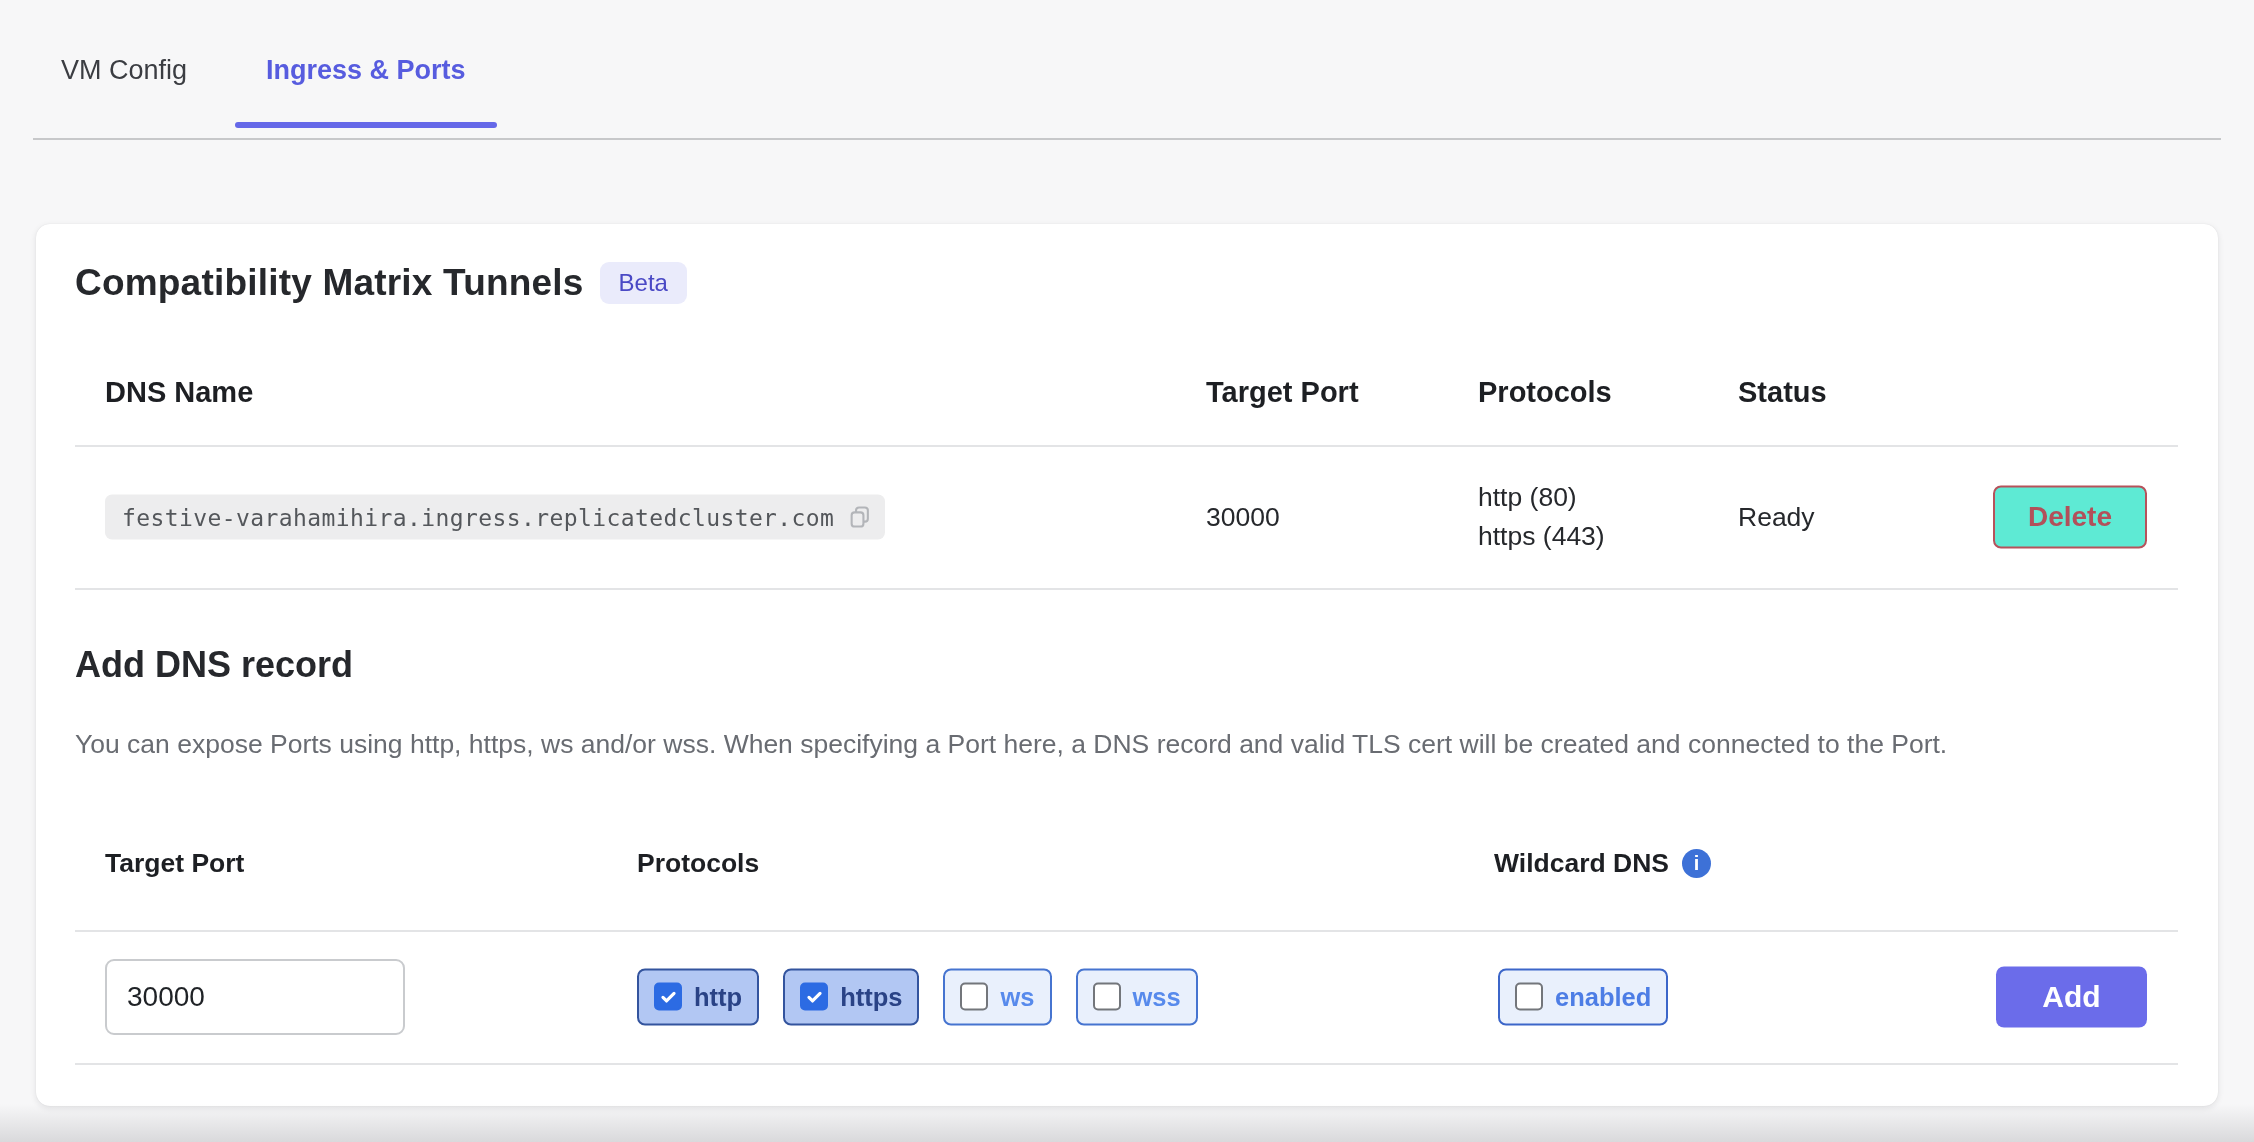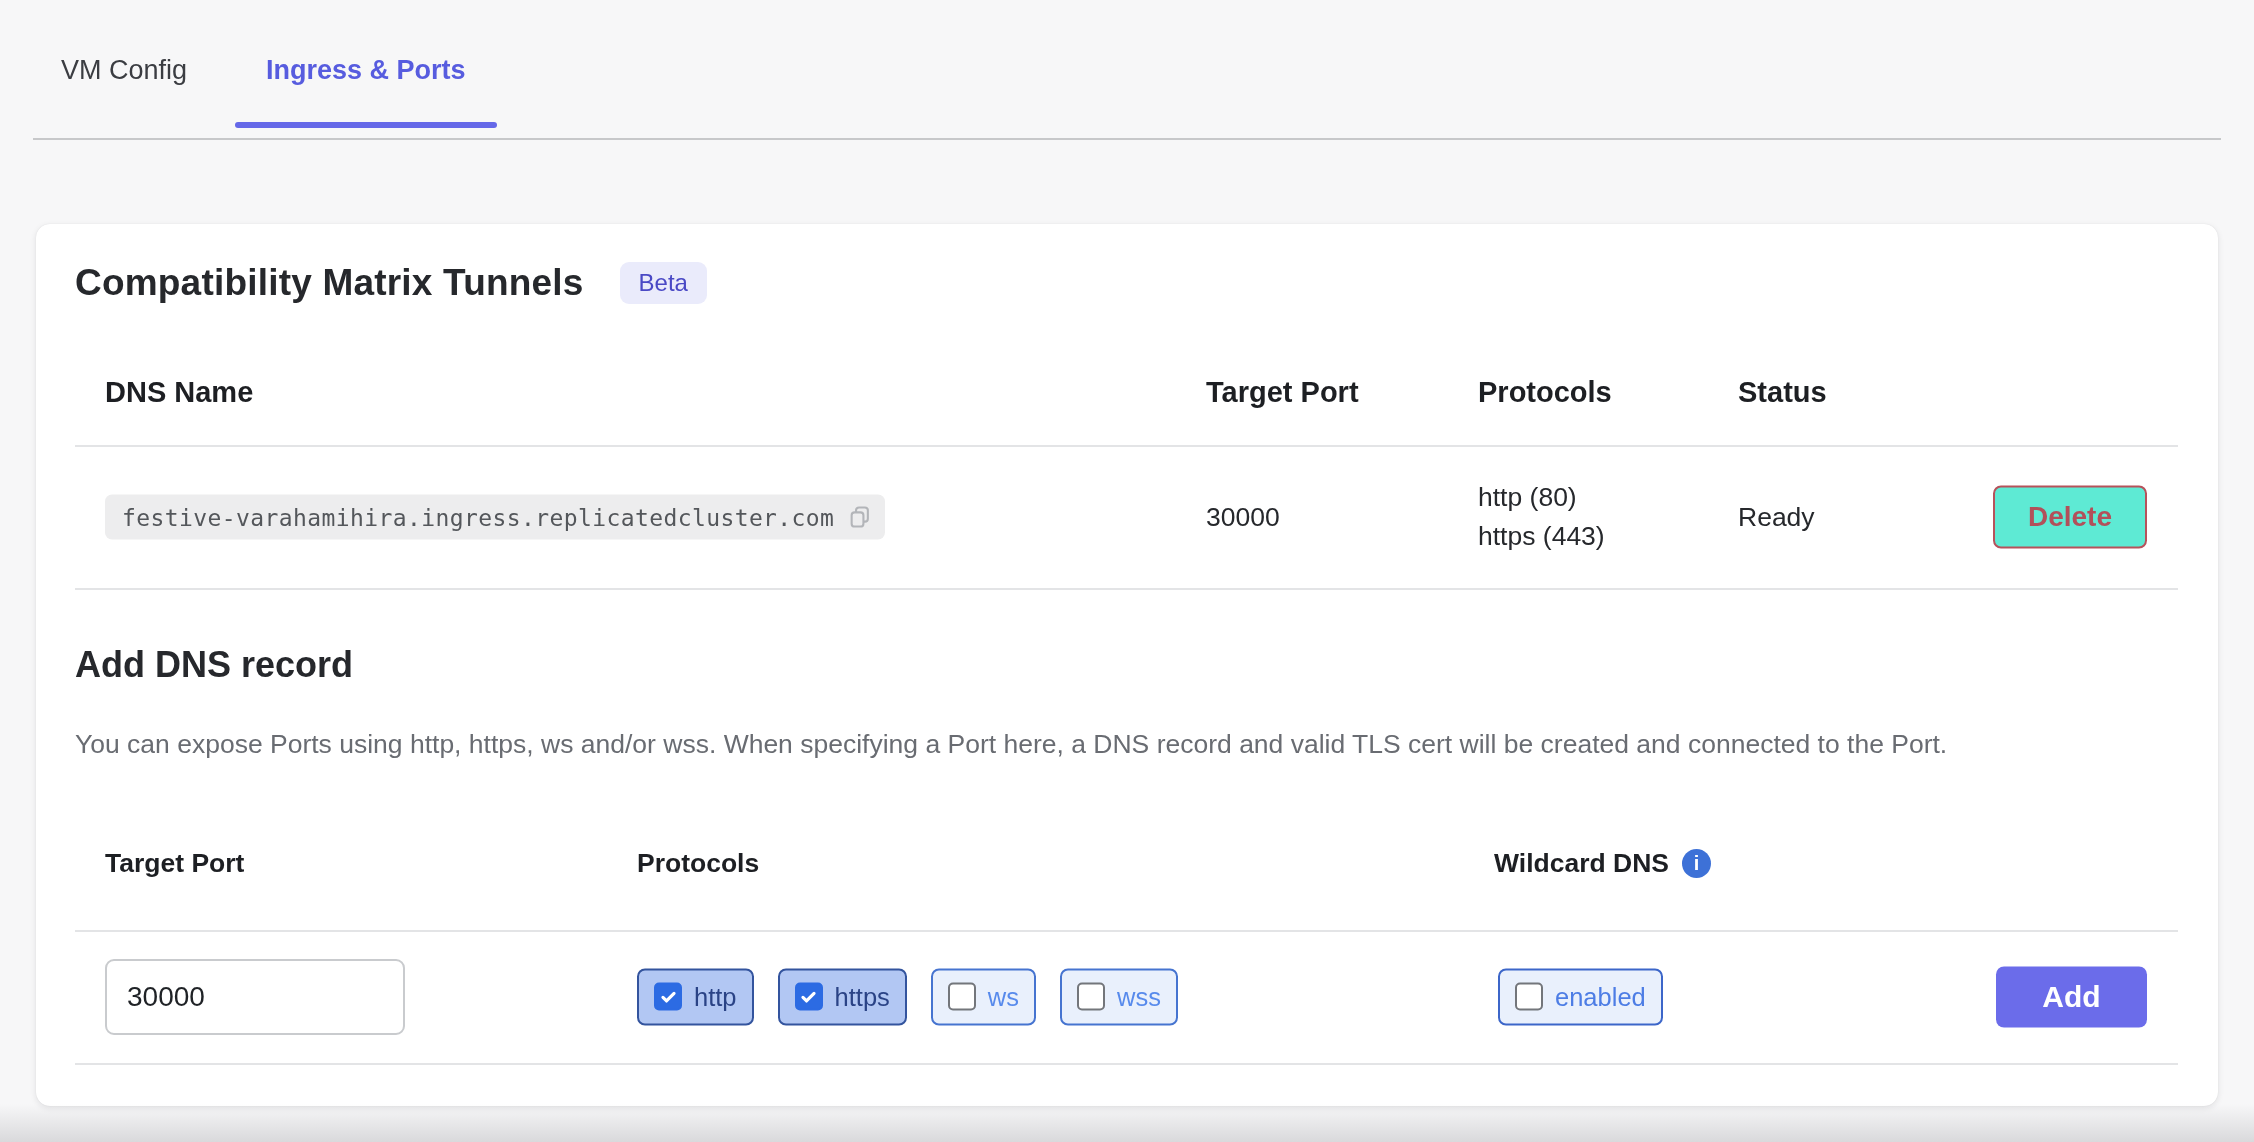--- a/index.html
+++ b/index.html
@@ -34,21 +34,21 @@
     position: absolute; left: 36px; top: 224px; width: 2182px; height: 882px;
     background: #ffffff; border-radius: 14px;
     box-shadow: 0 2px 6px rgba(30,32,40,0.10), 0 0 1px rgba(30,32,40,0.12);
   }
   .divider { position: absolute; left: 39px; right: 40px; height: 2px; background: #e3e4e6; }
   .d1 { top: 221px; }
   .d2 { top: 364px; }
   .d3 { top: 706px; }
   .d4 { top: 839px; }
 
-  .title-row { position: absolute; left: 39px; top: 38px; display: flex; align-items: flex-start; gap: 36px; }
+  .title-row { position: absolute; left: 39px; top: 38px; display: flex; align-items: flex-start; gap: 16px; }
   .card-title { font-size: 37px; font-weight: 700; color: #26282c; letter-spacing: 0.2px; }
   .beta-badge {
     background: #eaebfb; color: #4a49c5; font-size: 24px; font-weight: 500;
     padding: 9px 19px; border-radius: 9px; line-height: 1;
   }
 
   
   .thead { position: absolute; left: 0; right: 0; top: 134px; height: 44px; }
   .th { position: absolute; top: 12px; font-size: 29px; font-weight: 700; color: #1d1f23; line-height: 44px; }
   .col-dns  { left: 69px; }
@@ -99,21 +99,21 @@
   .port-input {
     position: absolute; left: 69px; top: 50%; transform: translateY(-50%);
     width: 300px; height: 76px; border: 2px solid #c9cbce; border-radius: 9px;
     font-family: inherit; font-size: 28px; color: #1f2226; padding: 0 20px; background: #fff; outline: none;
   }
 
   .protocols-group { left: 601px; display: flex; gap: 24px; }
   .pill {
     display: flex; align-items: center; gap: 12px; height: 57px; padding: 0 15px;
     border-radius: 8px; border: 2px solid #4674d0; background: #e9f0fc;
-    font-size: 25.5px; font-weight: 400; color: #578aec; cursor: pointer; white-space: nowrap;
+    font-size: 25.5px; font-weight: 700; color: #578aec; cursor: pointer; white-space: nowrap;
   }
   .pill .box {
     width: 28px; height: 28px; border-radius: 5px; background: #ffffff; border: 2.5px solid #73767b;
     display: inline-flex; align-items: center; justify-content: center; flex: none;
   }
   .pill.checked { background: #b2c7f3; border-color: #33549e; color: #2a4386; }
   .pill.checked .box { background: #2c6be3; border-color: #2c6be3; }
   .pill .box svg { display: none; }
   .pill.checked .box svg { display: block; }
 

